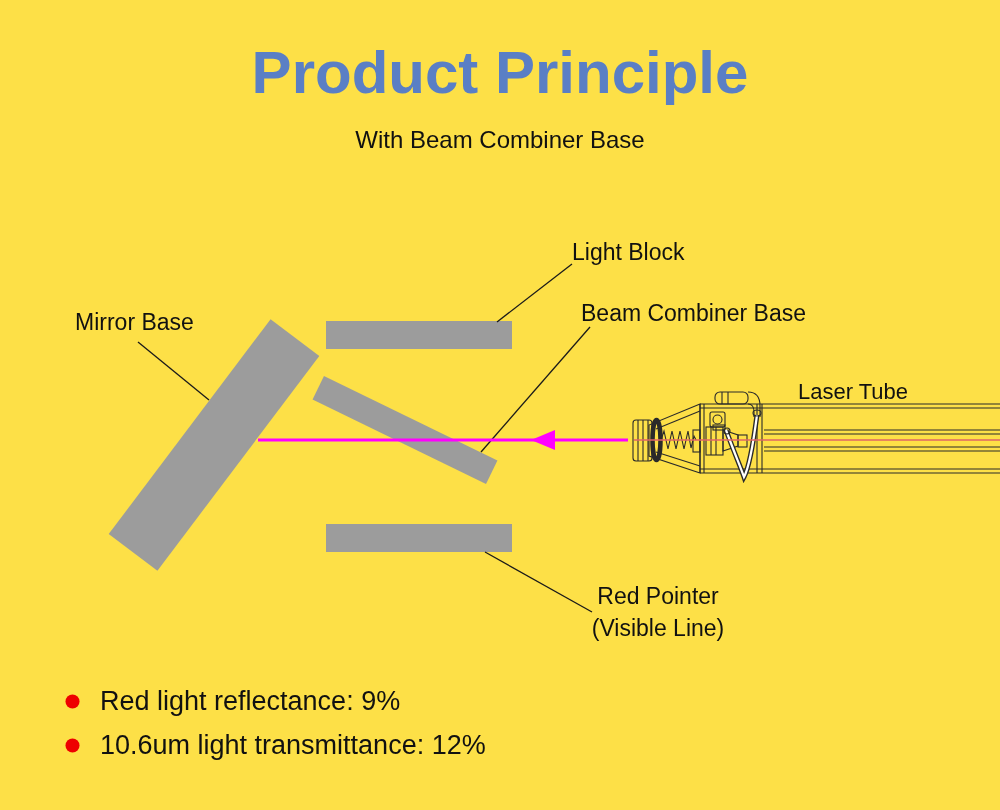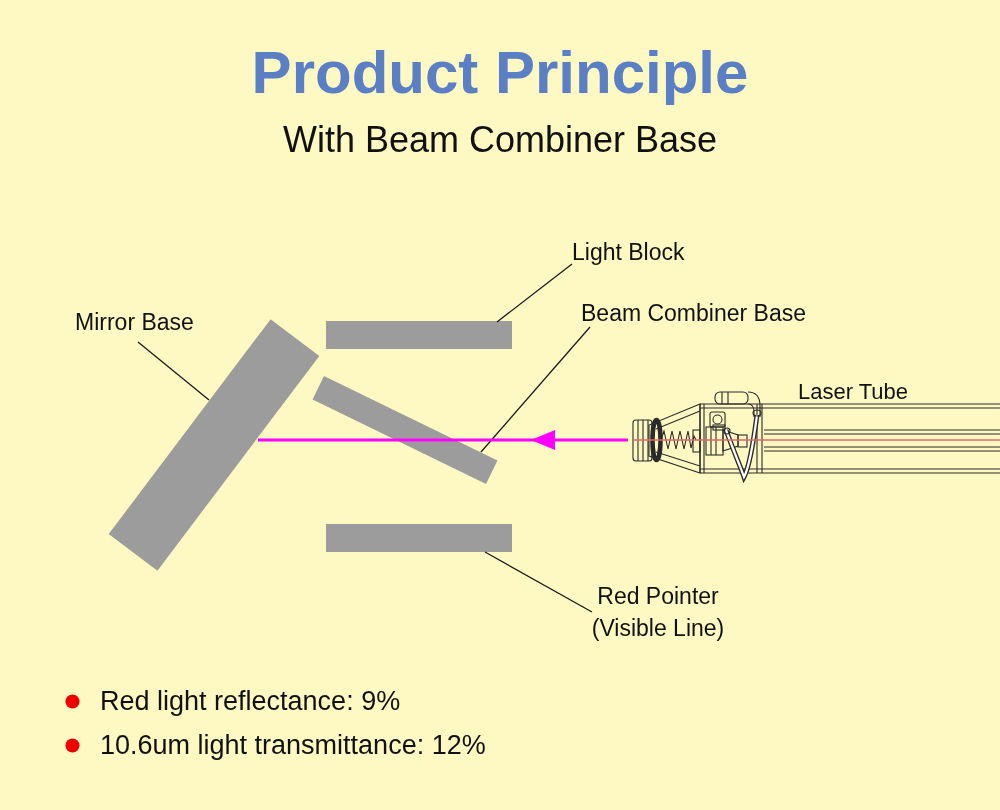--- a/index.html
+++ b/index.html
@@ -1,32 +1,32 @@
 <!DOCTYPE html>
 <html><head>
 <meta charset="utf-8">
 <style>
   html,body{margin:0;padding:0;background:#fff;}
   .page{
     position:relative;
     width:1000px;height:810px;
-    background:#fef9c3;
+    background:#fde047;
     overflow:hidden;
     font-family:"Liberation Sans", sans-serif;
   }
   .title{
     position:absolute;top:42px;left:0;width:1000px;
     text-align:center;
     font-size:60px;font-weight:bold;letter-spacing:0px;
     color:#5a7fc5;line-height:62px;
   }
   .subtitle{
     position:absolute;top:122px;left:0;width:1000px;
     text-align:center;
-    font-size:36px;font-weight:400;color:#111;line-height:36px;
+    font-size:24px;font-weight:400;color:#111;line-height:36px;
   }
   .diagram-svg{position:absolute;left:0;top:0;width:1000px;height:810px;}
   .bullet-row{
     position:absolute;left:65px;height:30px;
     display:flex;align-items:center;
   }
   .bullet-row .dot{width:15px;height:15px;margin-right:20px;flex:0 0 auto;}
   .bullet-row .btxt{font-size:27px;color:#111;white-space:nowrap;}
   .lbl{font-size:23px;fill:#111;}
   .lbl-small{font-size:22px;fill:#111;}

